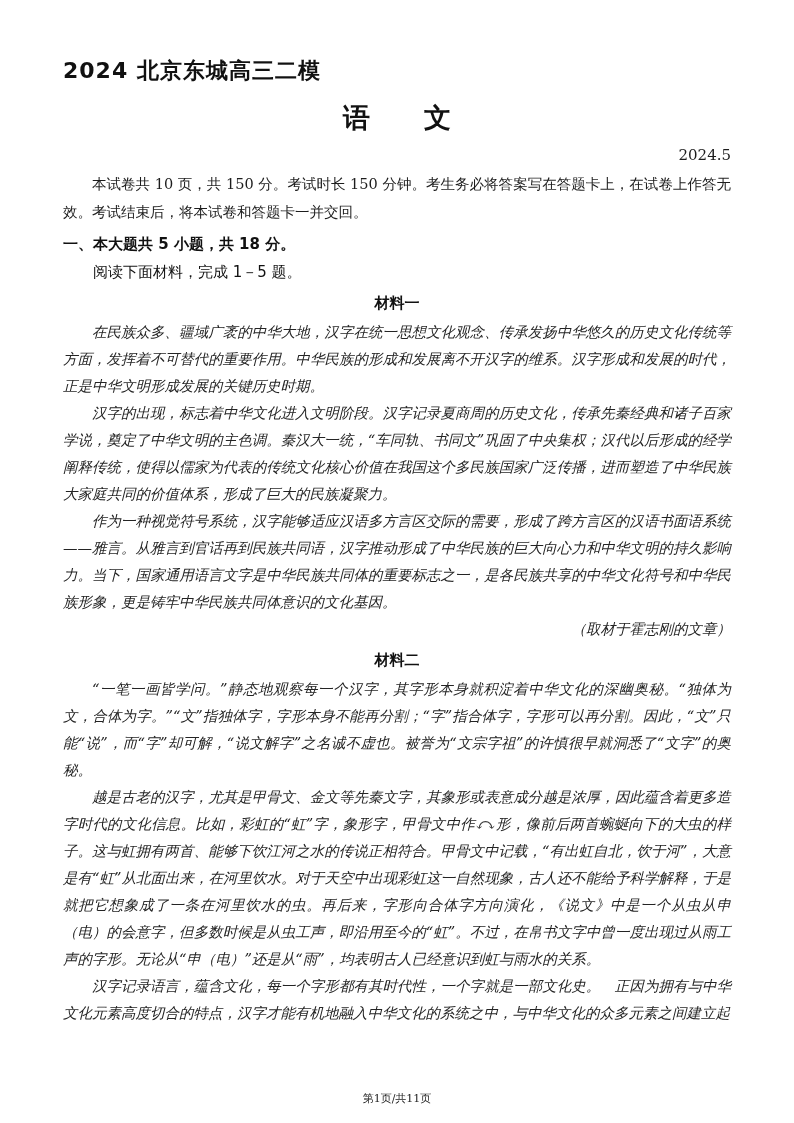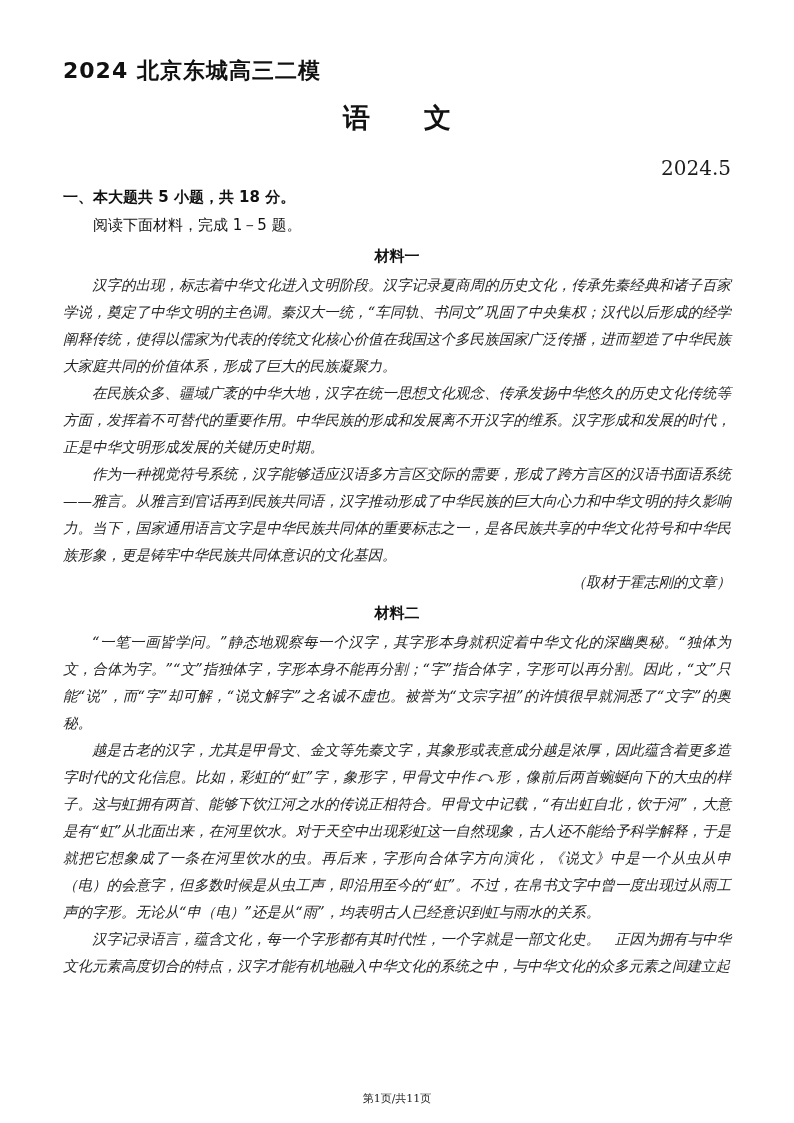--- a/index.html
+++ b/index.html
@@ -32,23 +32,23 @@
   .exam-subject {
     margin: 14px 0 0 0;
     text-align: center;
     font-family: "DejaVu Sans", "Liberation Sans", sans-serif;
     font-weight: 700;
     font-size: 27px;
     line-height: 36px;
     color: #111;
   }
   .exam-date {
-    margin-top: 21px;
+    margin-top: 8px;
     text-align: right;
-    font-size: 20px;
+    font-size: 15px;
     line-height: 22px;
   }
   .intro {
     margin: 4px 0 0 0;
     font-size: 14.5px;
     line-height: 28px;
     text-indent: 2em;
     text-align: justify;
   }
   .section-heading {
@@ -115,29 +115,30 @@
 <body>
 
 <div class="page">
 
   <h1 class="exam-title">2024 北京东城高三二模</h1>
 
   <h2 class="exam-subject">语　　文</h2>
 
   <div class="exam-date">2024.5</div>
 
+  <p class="intro">本试卷共 10 页，共 150 分。考试时长 150 分钟。考生务必将答案写在答题卡上，在试卷上作答无效。考试结束后，将本试卷和答题卡一并交回。</p>
 
   <p class="section-heading">一、本大题共 5 小题，共 18 分。</p>
 
   <p class="reading-prompt">阅读下面材料，完成 1－5 题。</p>
 
   <h3 class="material-title">材料一</h3>
 
+  <p class="body-para kai">在民族众多、疆域广袤的中华大地，汉字在统一思想文化观念、传承发扬中华悠久的历史文化传统等方面，发挥着不可替代的重要作用。中华民族的形成和发展离不开汉字的维系。汉字形成和发展的时代，正是中华文明形成发展的关键历史时期。</p>
   <p class="body-para kai">汉字的出现，标志着中华文化进入文明阶段。汉字记录夏商周的历史文化，传承先秦经典和诸子百家学说，奠定了中华文明的主色调。秦汉大一统，“车同轨、书同文”巩固了中央集权；汉代以后形成的经学阐释传统，使得以儒家为代表的传统文化核心价值在我国这个多民族国家广泛传播，进而塑造了中华民族大家庭共同的价值体系，形成了巨大的民族凝聚力。</p>
-  <p class="body-para kai">在民族众多、疆域广袤的中华大地，汉字在统一思想文化观念、传承发扬中华悠久的历史文化传统等方面，发挥着不可替代的重要作用。中华民族的形成和发展离不开汉字的维系。汉字形成和发展的时代，正是中华文明形成发展的关键历史时期。</p>
   <p class="body-para kai">作为一种视觉符号系统，汉字能够适应汉语多方言区交际的需要，形成了跨方言区的汉语书面语系统——雅言。从雅言到官话再到民族共同语，汉字推动形成了中华民族的巨大向心力和中华文明的持久影响力。当下，国家通用语言文字是中华民族共同体的重要标志之一，是各民族共享的中华文化符号和中华民族形象，更是铸牢中华民族共同体意识的文化基因。</p>
 
   <p class="source-line kai">（取材于霍志刚的文章）</p>
 
   <h3 class="material-title">材料二</h3>
 
   <p class="body-para kai">“一笔一画皆学问。”静态地观察每一个汉字，其字形本身就积淀着中华文化的深幽奥秘。“独体为文，合体为字。”“文”指独体字，字形本身不能再分割；“字”指合体字，字形可以再分割。因此，“文”只能“说”，而“字”却可解，“说文解字”之名诚不虚也。被誉为“文宗字祖”的许慎很早就洞悉了“文字”的奥秘。</p>
 
   <p class="body-para kai"><span>越是古老的汉字，尤其是甲骨文、金文等先秦文字，其象形或表意成分越是浓厚，因此蕴含着更多造字时代的文化信息。比如，彩虹的“虹”字，象形字，甲骨文中作</span><svg class="oracle-glyph" width="19" height="13" viewBox="0 0 24 16" xmlns="http://www.w3.org/2000/svg">
         <path d="M4 14 C4 3 20 3 20 14" fill="none" stroke="#3c3c3c" stroke-width="1.6"></path>

